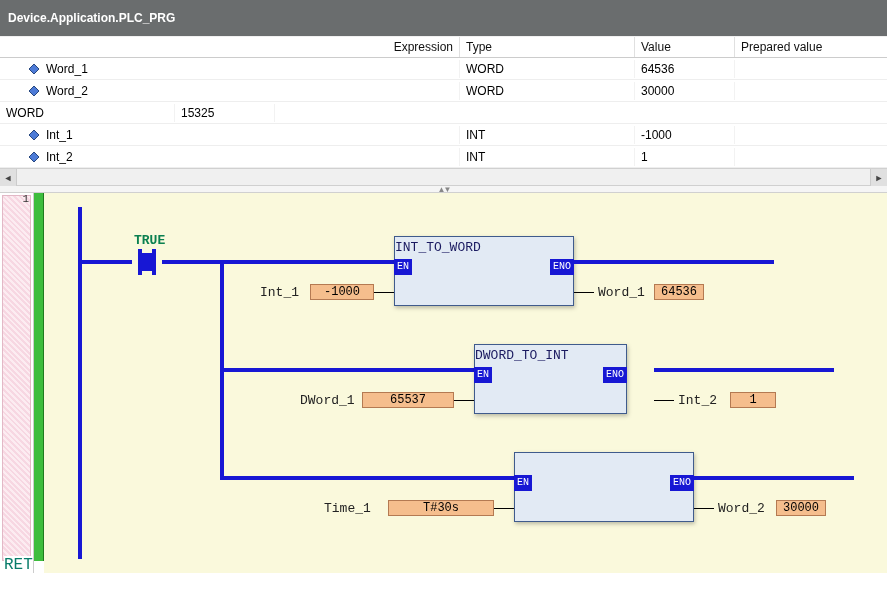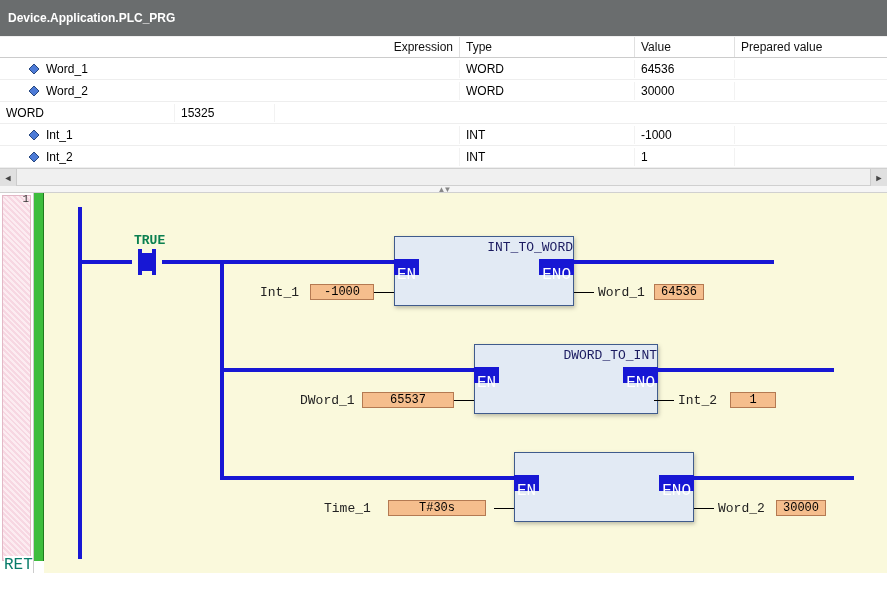--- a/index.html
+++ b/index.html
@@ -145,28 +145,28 @@
   }
 
   .fblock {
     position:absolute;
     background:#e2eaf4;
     border:1px solid #3f5b8c;
     box-shadow: 1px 2px 4px rgba(0,0,0,0.25);
   }
   .fblock .title {
     position:absolute; top:3px; left:0; right:0;
-    text-align:right; color:#1a1a60; font-weight:normal;
+    text-align:left; color:#1a1a60; font-weight:normal;
   }
   .port {
     position:absolute;
     background:#1717d4;
     color:#fff;
-    font-size:16px;
-    padding:8px 3px;
+    font-size:10px;
+    padding:0 3px;
     height:16px; line-height:16px;
   }
   .port.en  { left:-1px; top:22px; }
   .port.eno { right:-1px; top:22px; }
 
   .param-label {
     position:absolute; color:#222;
   }
   .valbox {
     position:absolute;
@@ -302,21 +302,21 @@
 
     <div class="param-label" style="left:216px; top:92px;">Int_1</div>
     <div class="valbox" style="left:266px; top:91px; width:64px;">-1000</div>
     <div class="stub" style="left:330px; top:99px; width:20px;"></div>
 
     <div class="stub" style="left:530px; top:99px; width:20px;"></div>
     <div class="param-label" style="left:554px; top:92px;">Word_1</div>
     <div class="valbox out" style="left:610px; top:91px;">64536</div>
 
     <div class="wire h" style="left:176px; top:175px; width:254px;"></div>
-    <div class="fblock" style="left:430px; top:151px; width:184px; height:70px;">
+    <div class="fblock" style="left:430px; top:151px; width:153px; height:70px;">
       <div class="title">DWORD_TO_INT</div>
       <div class="port en">EN</div>
       <div class="port eno">ENO</div>
     </div>
     <div class="wire h" style="left:610px; top:175px; width:180px;"></div>
 
     <div class="param-label" style="left:256px; top:200px;text-align:right;">DWord_1</div>
     <div class="valbox" style="left:318px; top:199px; width:92px;">65537</div>
     <div class="stub" style="left:410px; top:207px; width:20px;"></div>
 
@@ -325,21 +325,21 @@
     <div class="valbox out" style="left:686px; top:199px;">1</div>
 
     <div class="wire h" style="left:176px; top:283px; width:294px;"></div>
     <div class="fblock" style="left:470px; top:259px; width:180px; height:70px;">
       <div class="port en">EN</div>
       <div class="port eno">ENO</div>
     </div>
     <div class="wire h" style="left:650px; top:283px; width:160px;"></div>
 
     <div class="param-label" style="left:280px; top:308px;">Time_1</div>
-    <div class="valbox" style="left:344px; top:307px; width:98px;">T#30s</div>
+    <div class="valbox" style="left:344px; top:307px; width:106px;">T#30s</div>
     <div class="stub" style="left:450px; top:315px; width:20px;"></div>
 
     <div class="stub" style="left:650px; top:315px; width:20px;"></div>
     <div class="param-label" style="left:674px; top:308px;">Word_2</div>
     <div class="valbox out" style="left:732px; top:307px;">30000</div>
 
   </div>
 </div>
 
 </body></html>

